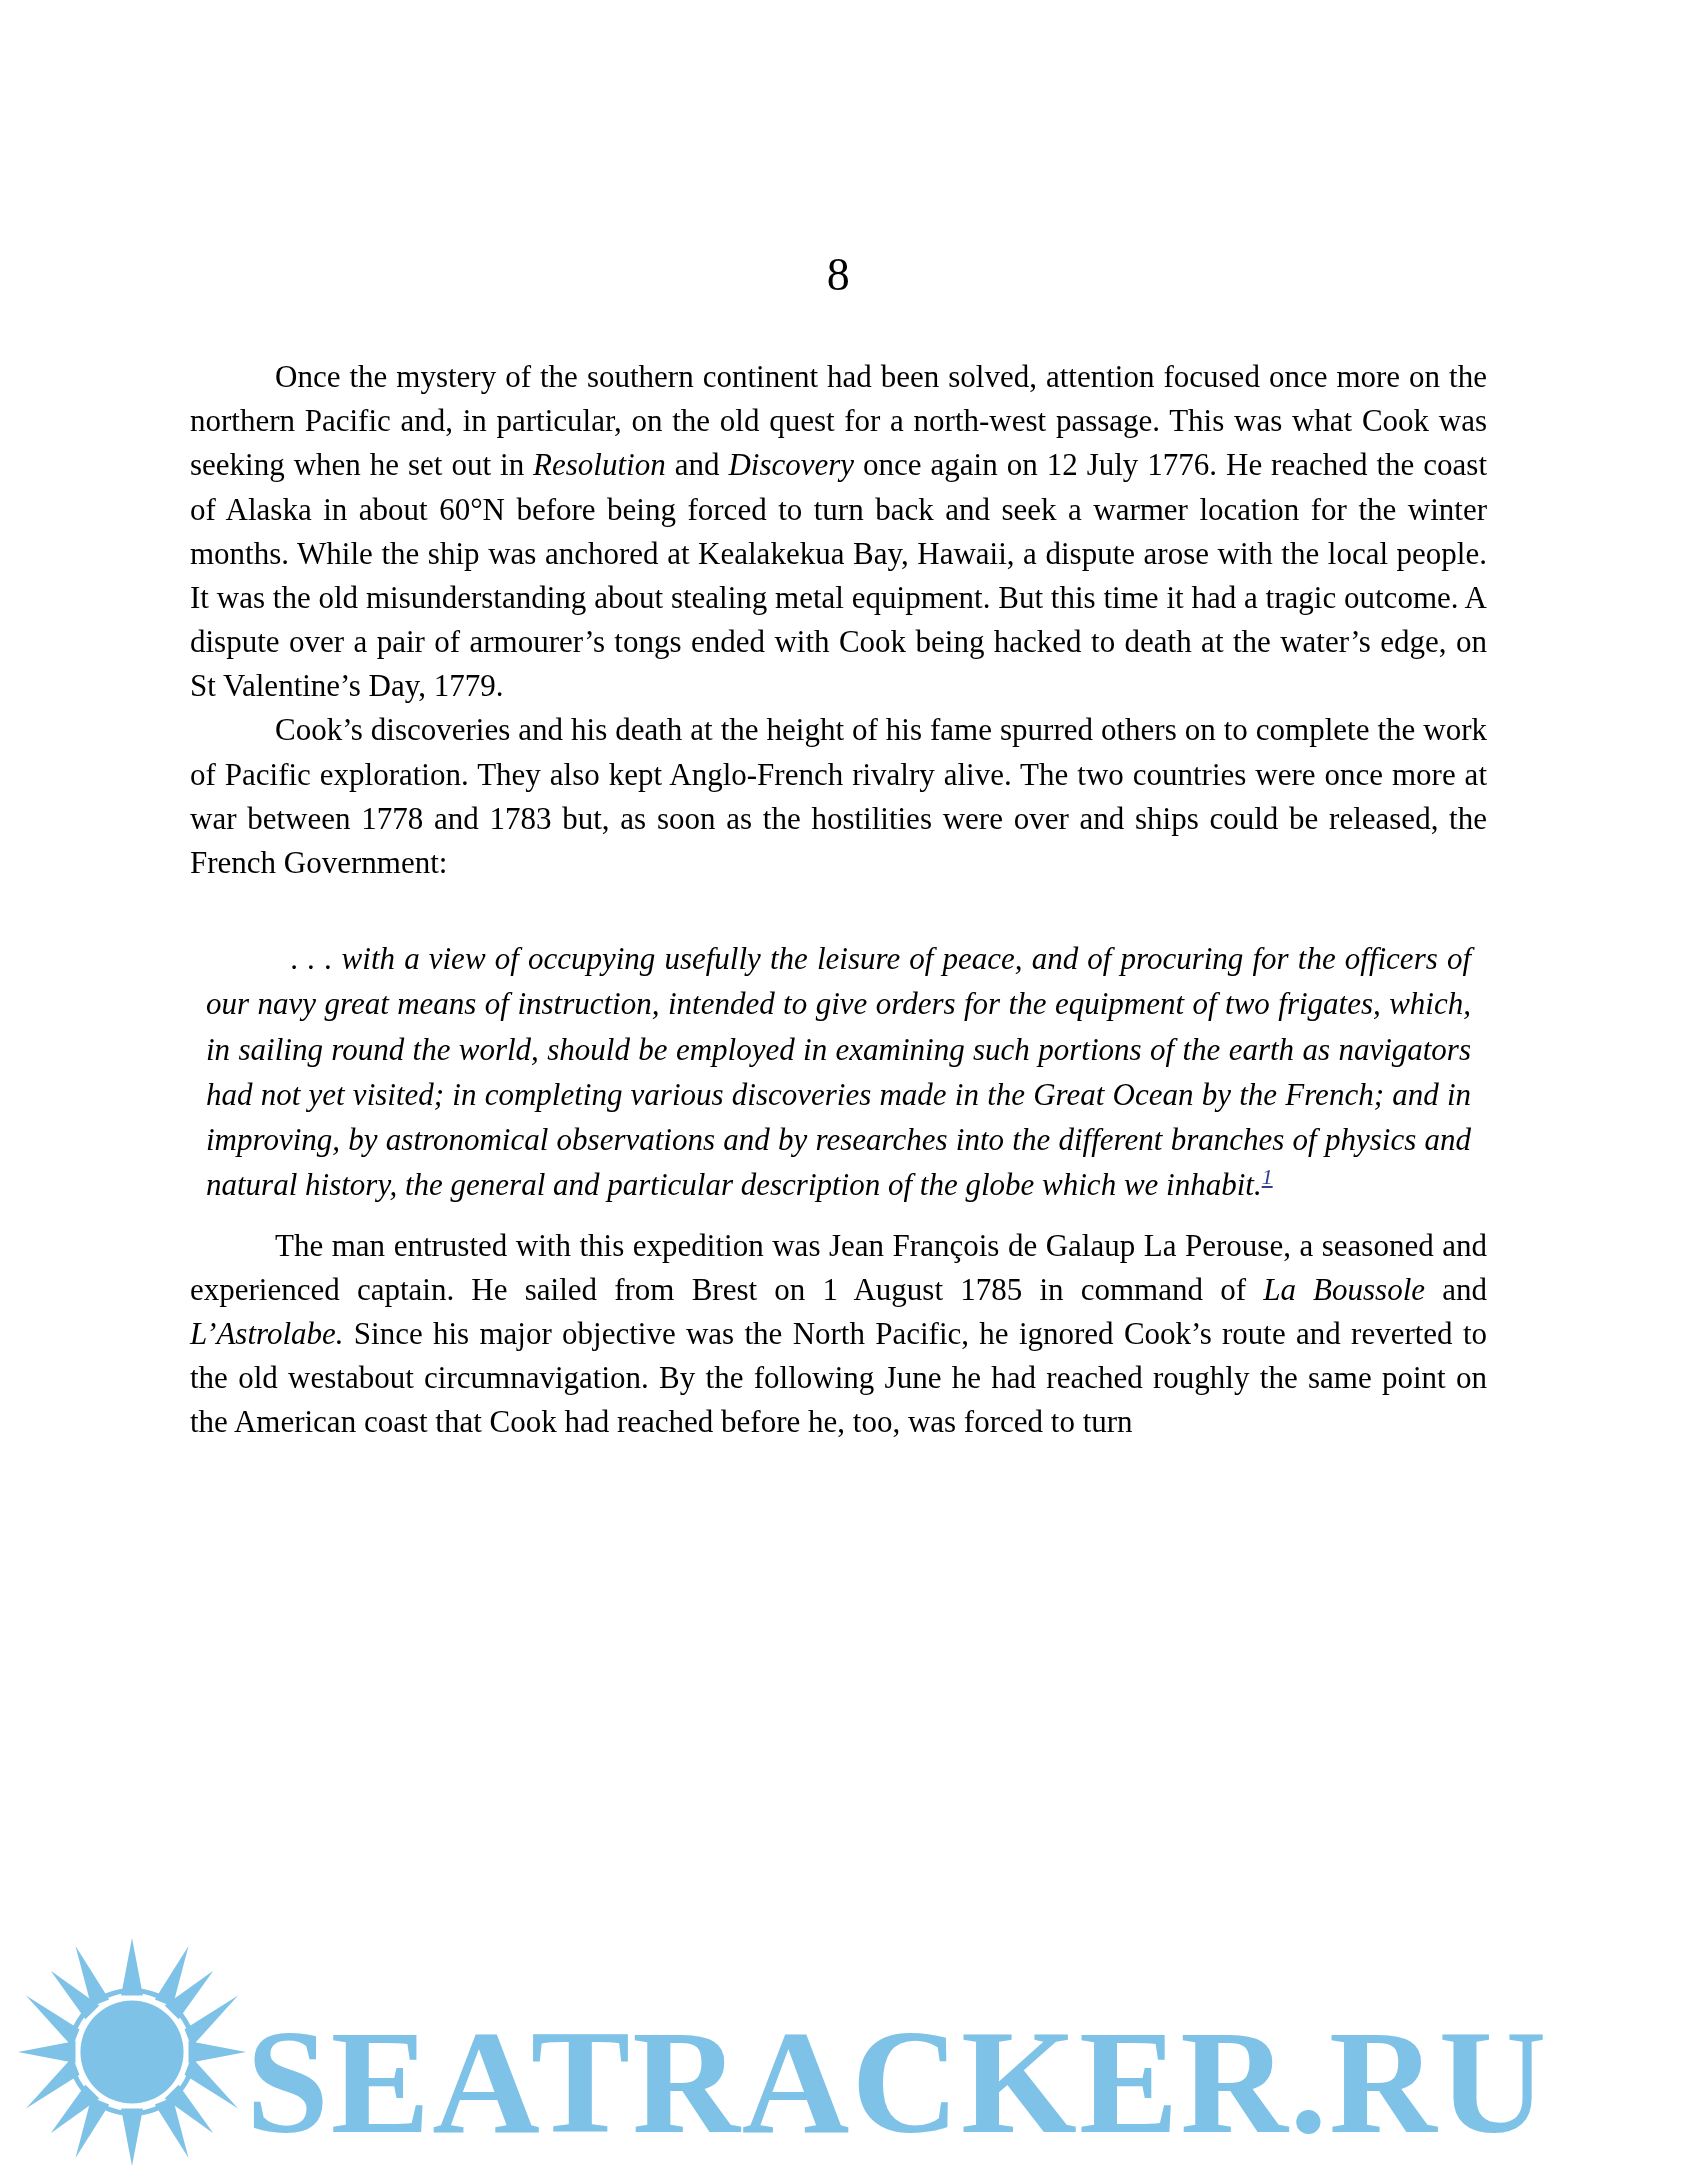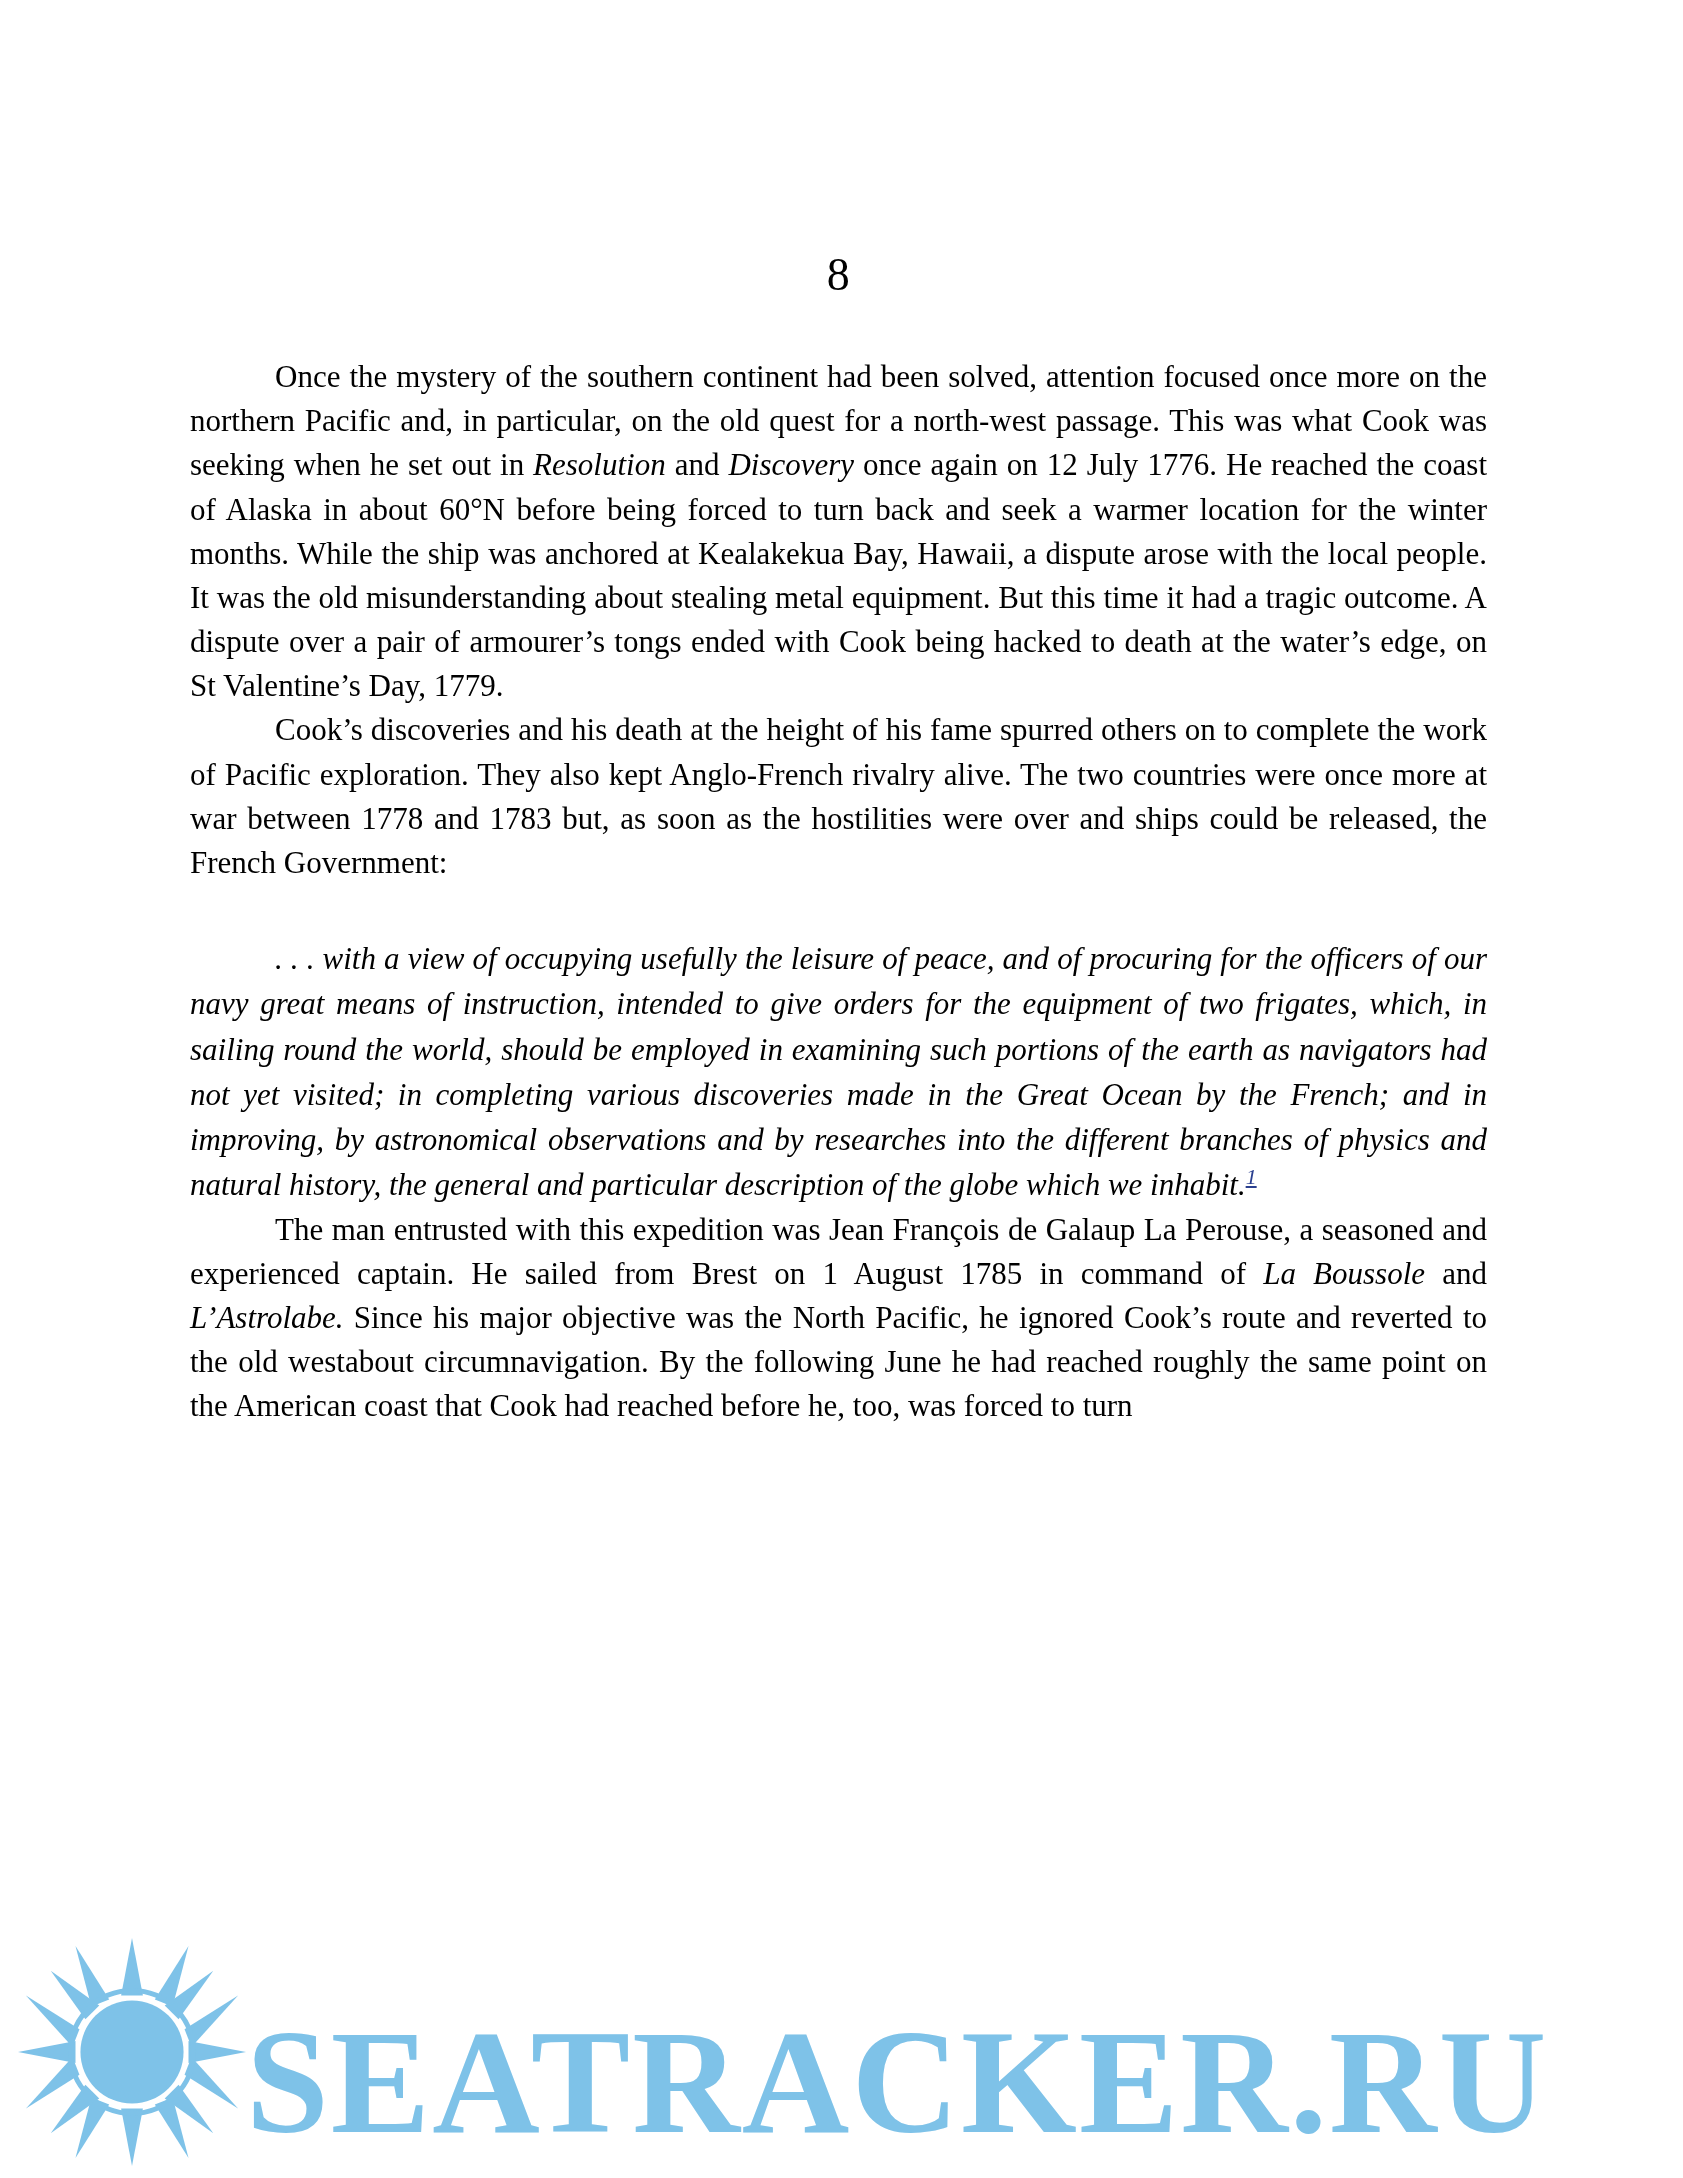--- a/index.html
+++ b/index.html
@@ -63,21 +63,21 @@
 
   p.indent {
     text-indent: 85px;
   }
 
   .quote {
     font-style: italic;
     font-size: 31px;
     line-height: 1.46;
     text-align: justify;
-    margin: 0;
+    margin: 16px;
     margin-top: 51px;
     text-indent: 85px;
   }
 
   .footnote-ref {
     font-style: italic;
     font-size: 22px;
     color: #2a3f8f;
     text-decoration: underline;
     vertical-align: super;

